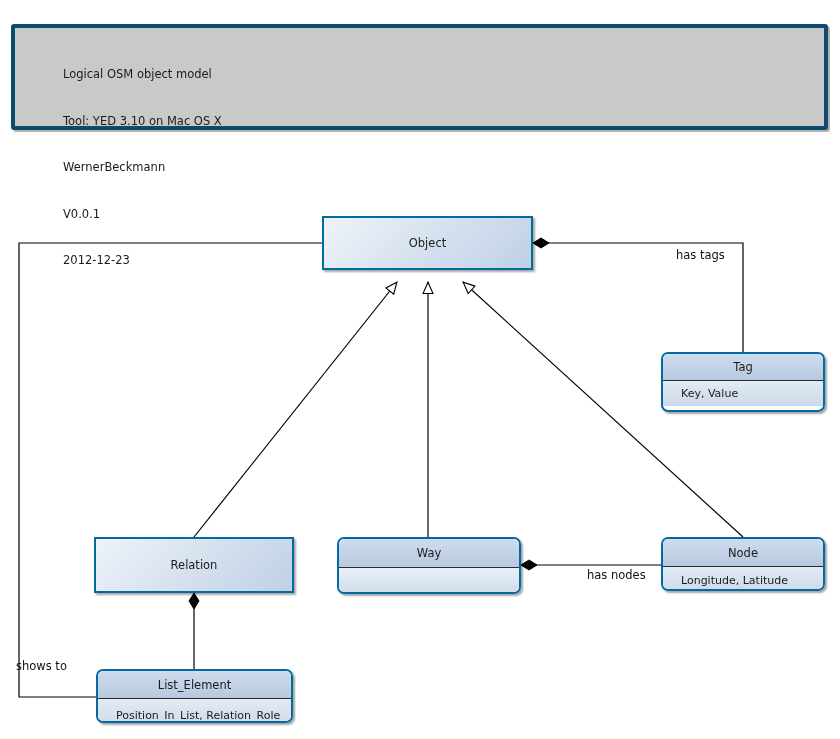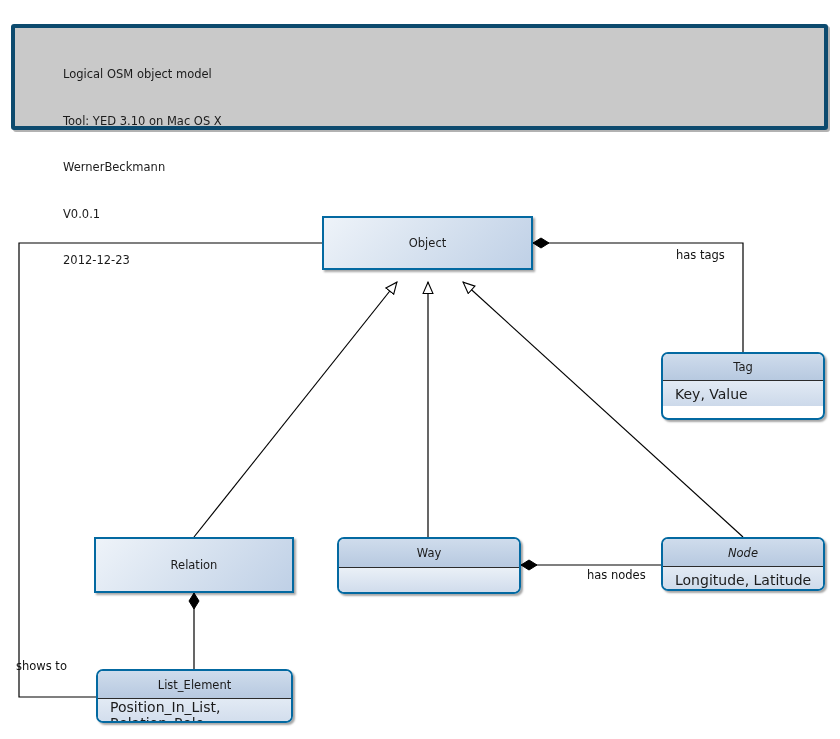--- a/index.html
+++ b/index.html
@@ -67,23 +67,23 @@
     justify-content: center;
   }
   .uml-box.single .uml-title {
     height: 100%;
     background: linear-gradient(135deg, #eef3f9 0%, #dbe5f1 40%, #bfd0e6 100%);
   }
   .uml-attrs {
     box-sizing: border-box;
     width: 100%;
     border-top: 1px solid #2b2b2b;
-    font-size: 14px;
+    font-size: 11px;
     color: #1b1b1b;
-    padding-left: 12px;
+    padding-left: 18px;
     display: flex;
     align-items: center;
     background: linear-gradient(to bottom, #e2eaf4 0%, #ccd9ea 100%);
   }
   .uml-attrs.empty {
     background: linear-gradient(to bottom, #eaf0f7 0%, #ccd9ea 100%);
   }
 
   
   .edge-label {
@@ -140,36 +140,36 @@
     <div>WernerBeckmann</div>
     <div>V0.0.1</div>
     <div>2012-12-23</div>
   </div>
 </div>
 
 <div class="uml-box single" style="left:322px; top:216px; width:211px; height:54px;">
   <div class="uml-title">Object</div>
 </div>
 
-<div class="uml-box rounded" style="left:661px; top:352px; width:164px; height:68px;">
+<div class="uml-box rounded" style="left:661px; top:352px; width:164px; height:60px;">
   <div class="uml-title" style="height:26px;">Tag</div>
   <div class="uml-attrs" style="height:26px;">Key, Value</div>
 </div>
 
 <div class="uml-box single" style="left:94px; top:537px; width:200px; height:56px;">
   <div class="uml-title">Relation</div>
 </div>
 
 <div class="uml-box rounded" style="left:337px; top:537px; width:184px; height:57px;">
   <div class="uml-title" style="height:28px;">Way</div>
   <div class="uml-attrs empty" style="height:29px;"></div>
 </div>
 
 <div class="uml-box rounded" style="left:661px; top:537px; width:164px; height:54px;">
-  <div class="uml-title" style="height:27px;font-style:italic;">Node</div>
+  <div class="uml-title" style="height:27px;">Node</div>
   <div class="uml-attrs" style="height:27px;">Longitude, Latitude</div>
 </div>
 
 <div class="uml-box rounded" style="left:96px; top:669px; width:197px; height:54px;">
   <div class="uml-title" style="height:27px;">List_Element</div>
   <div class="uml-attrs" style="height:33px;">Position_In_List, Relation_Role</div>
 </div>
 
 <div class="edge-label" style="left:676px; top:248px;">has tags</div>
 

